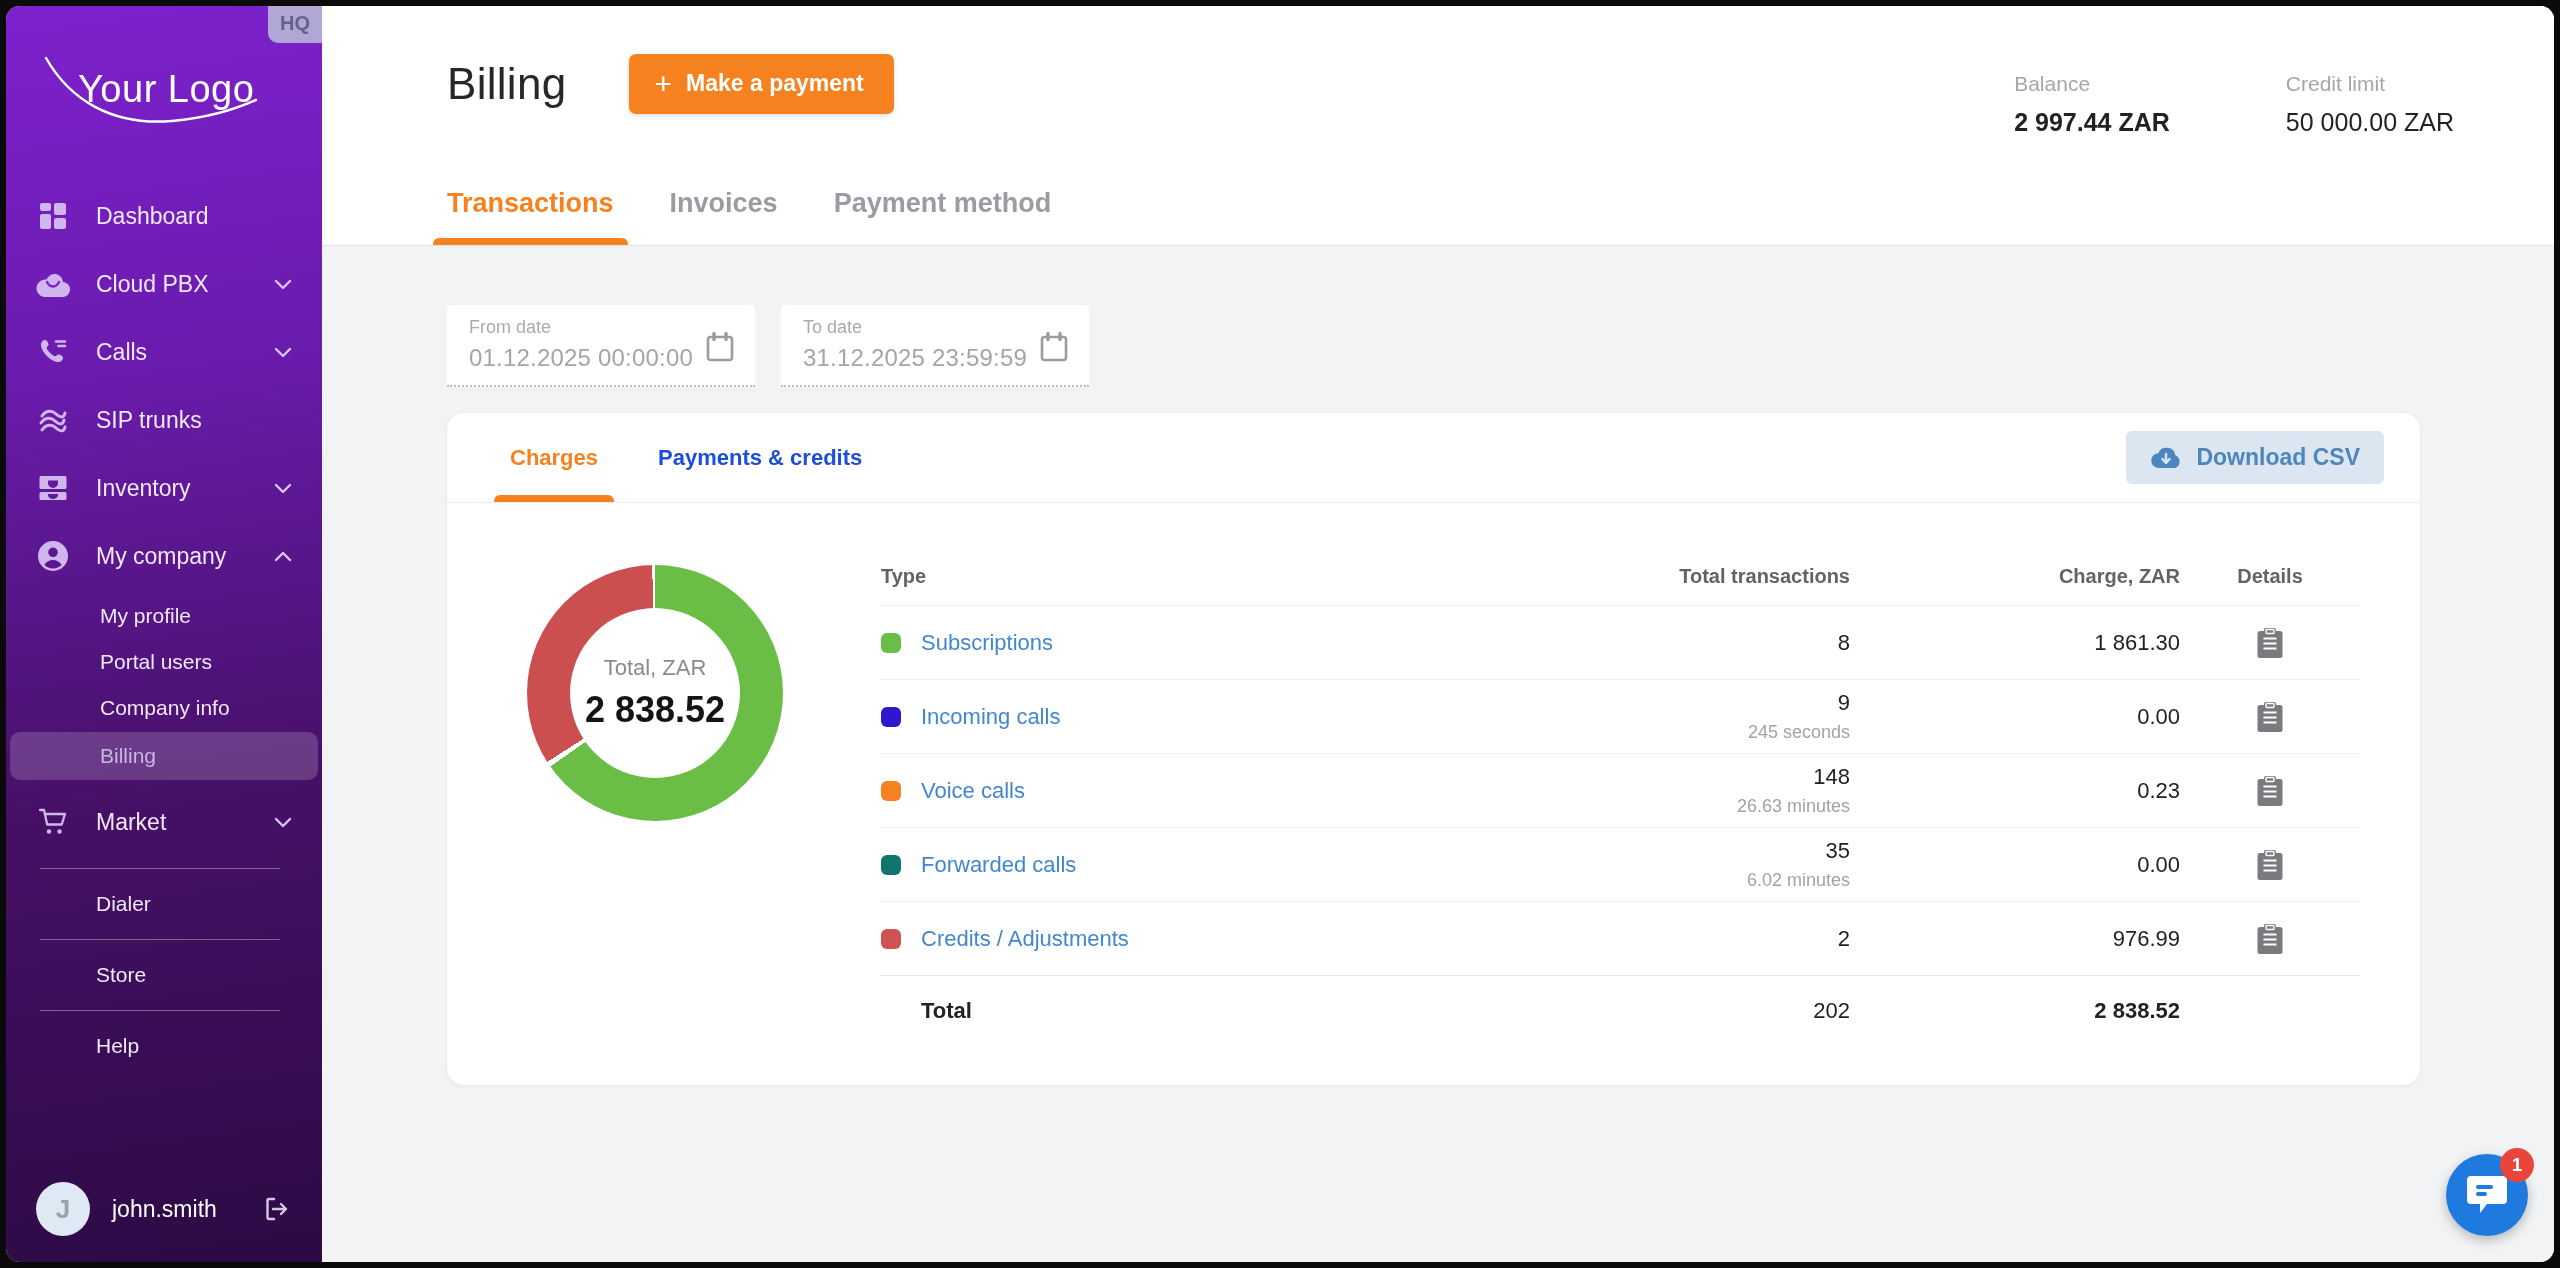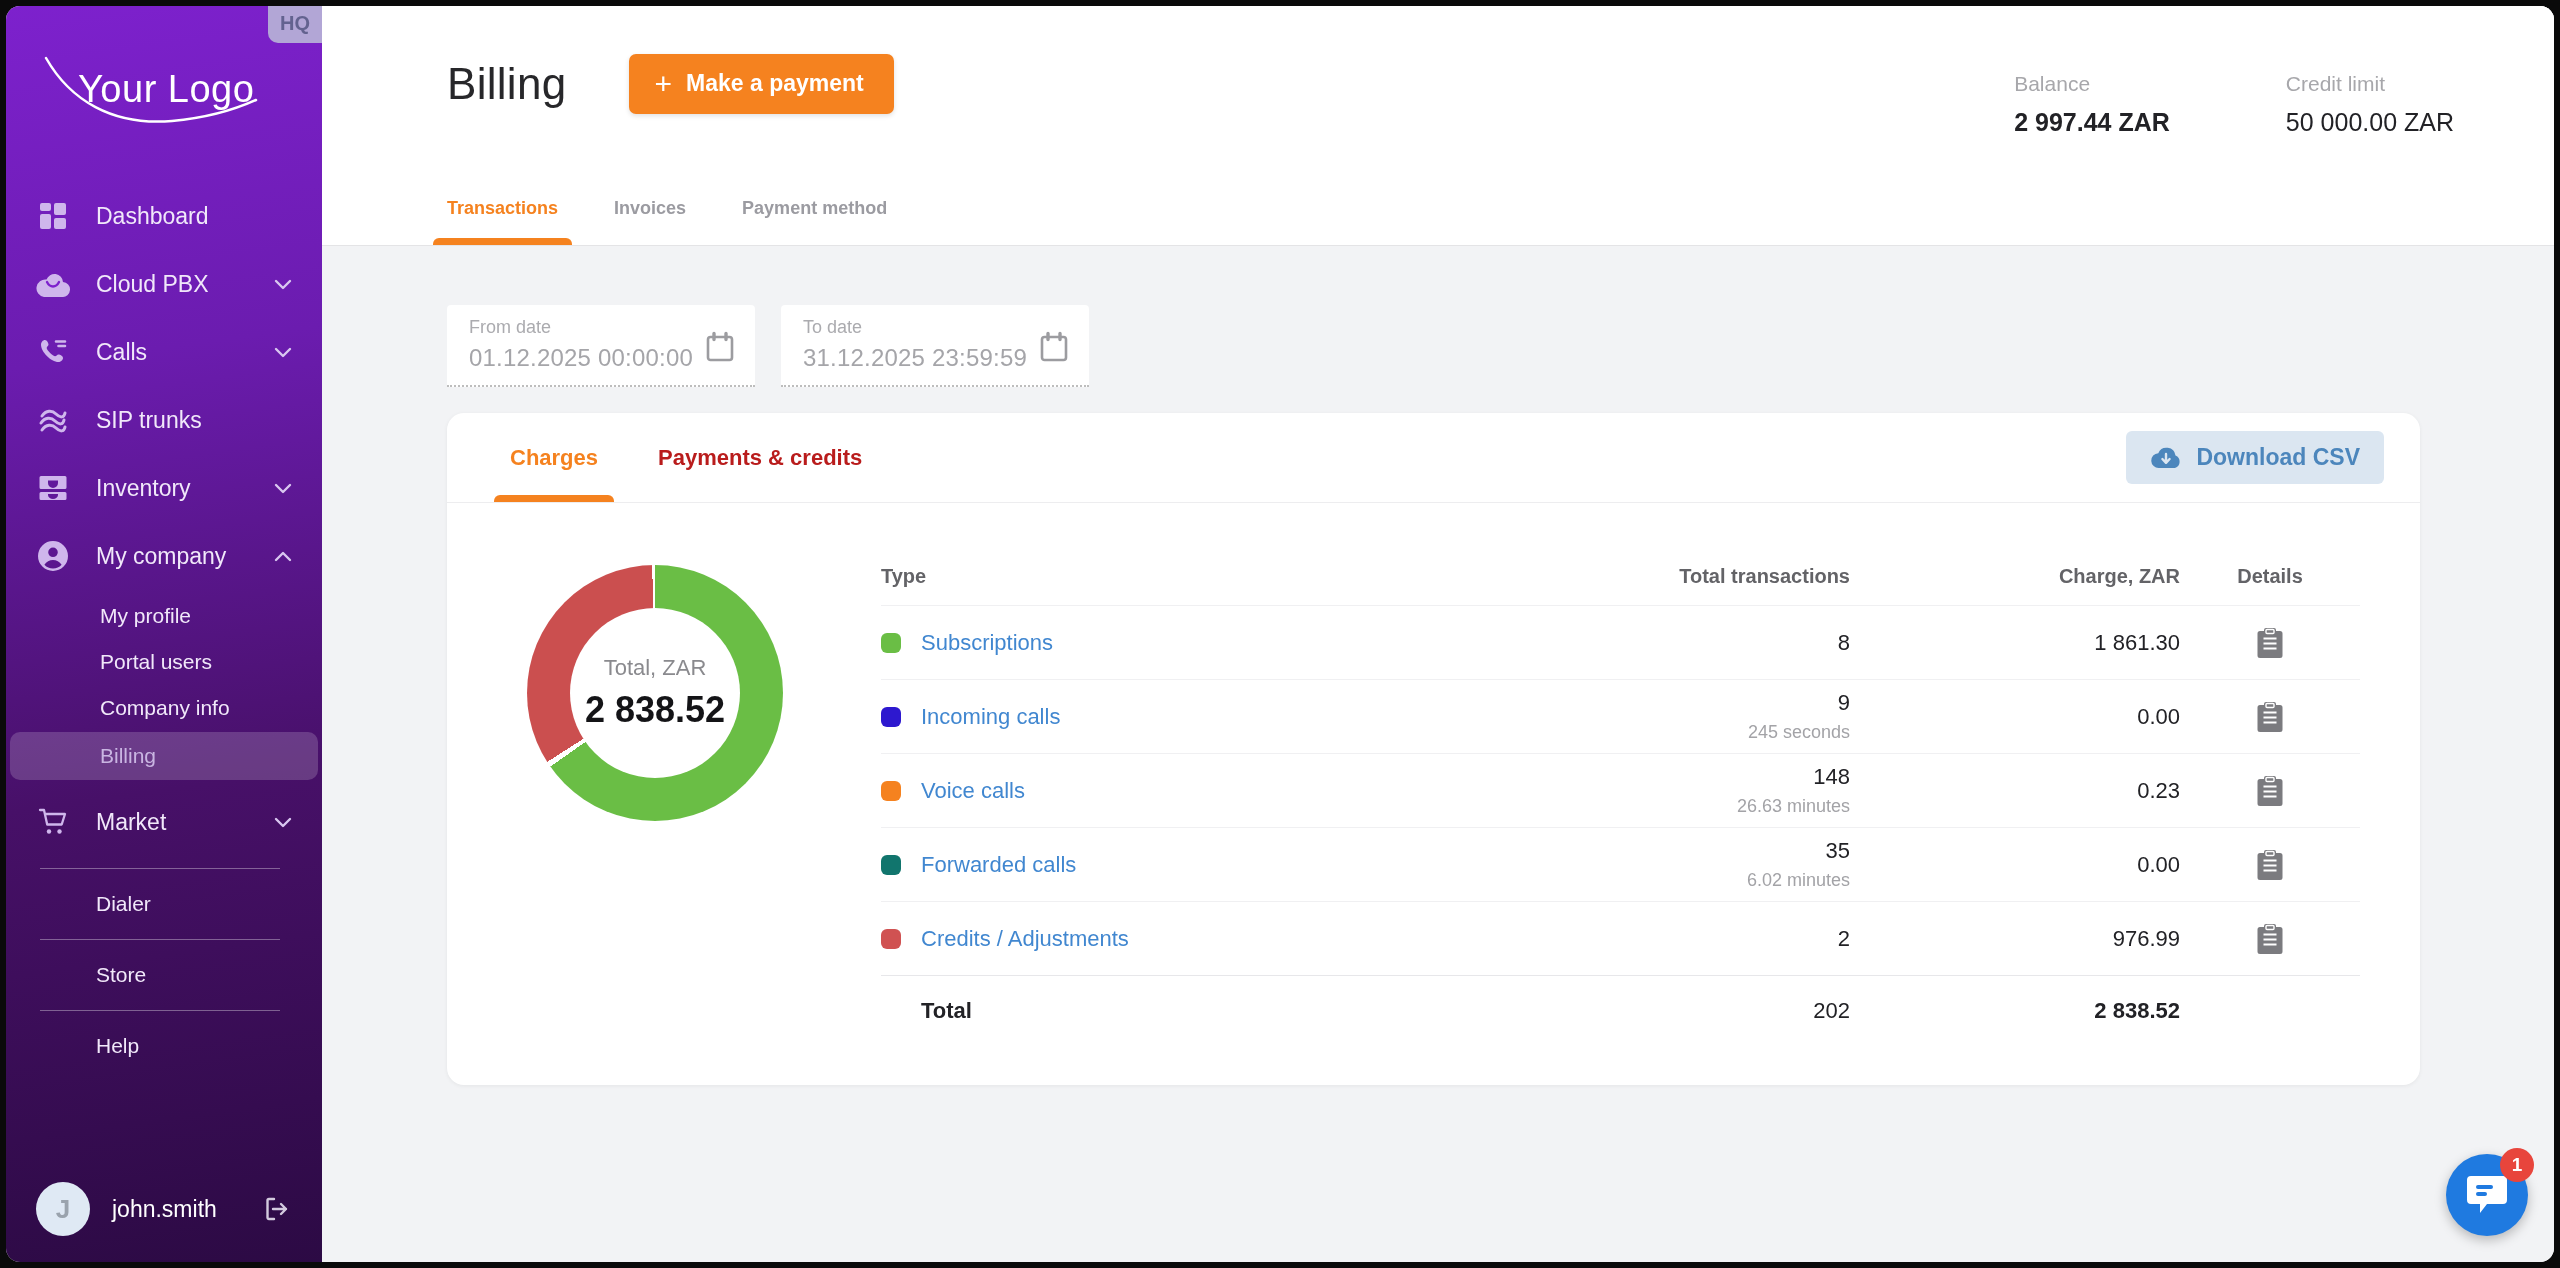--- a/index.html
+++ b/index.html
@@ -128,21 +128,21 @@
     box-shadow: 0 2px 5px rgba(0,0,0,0.12);
   }
   .pay-btn .plus { font-size: 30px; font-weight: 400; line-height: 22px; }
   .balances { position: absolute; right: 100px; top: 66px; display: flex; gap: 116px; }
   .bal-label { font-size: 21px; color: #a7a7ab; margin-bottom: 12px; }
   .bal-value { font-size: 25px; color: #222226; }
   .bal-value.bold { font-weight: 700; }
   .main-tabs { position: absolute; left: 125px; bottom: 0; display: flex; gap: 56px; }
   .main-tab {
     position: relative;
-    font-size: 18px; font-weight: 700; color: #9b9ba1;
+    font-size: 27px; font-weight: 700; color: #9b9ba1;
     padding-bottom: 26px;
     cursor: pointer;
   }
   .main-tab.active { color: #f5821f; }
   .main-tab.active::after {
     content: "";
     position: absolute; left: -14px; right: -14px; bottom: 0;
     height: 7px; background: #f5821f;
     border-radius: 6px 6px 0 0;
   }
@@ -192,21 +192,21 @@
   .card-head {
     display: flex; align-items: center;
     padding: 0 36px 0 63px;
     height: 90px;
     border-bottom: 1px solid #ededef;
     position: relative;
   }
   .card-tabs { display: flex; gap: 60px; height: 100%; align-items: center; }
   .card-tab {
     position: relative;
-    font-size: 22px; font-weight: 700; color: #b91c1c;
+    font-size: 22px; font-weight: 700; color: #1d4ed8;
     cursor: pointer;
     height: 100%;
     display: flex; align-items: center;
   }
   .card-tab.active { color: #f5821f; }
   .card-tab.active::after {
     content: "";
     position: absolute; left: -16px; right: -16px; bottom: 0;
     height: 7px; background: #f5821f;
     border-radius: 6px 6px 0 0;

